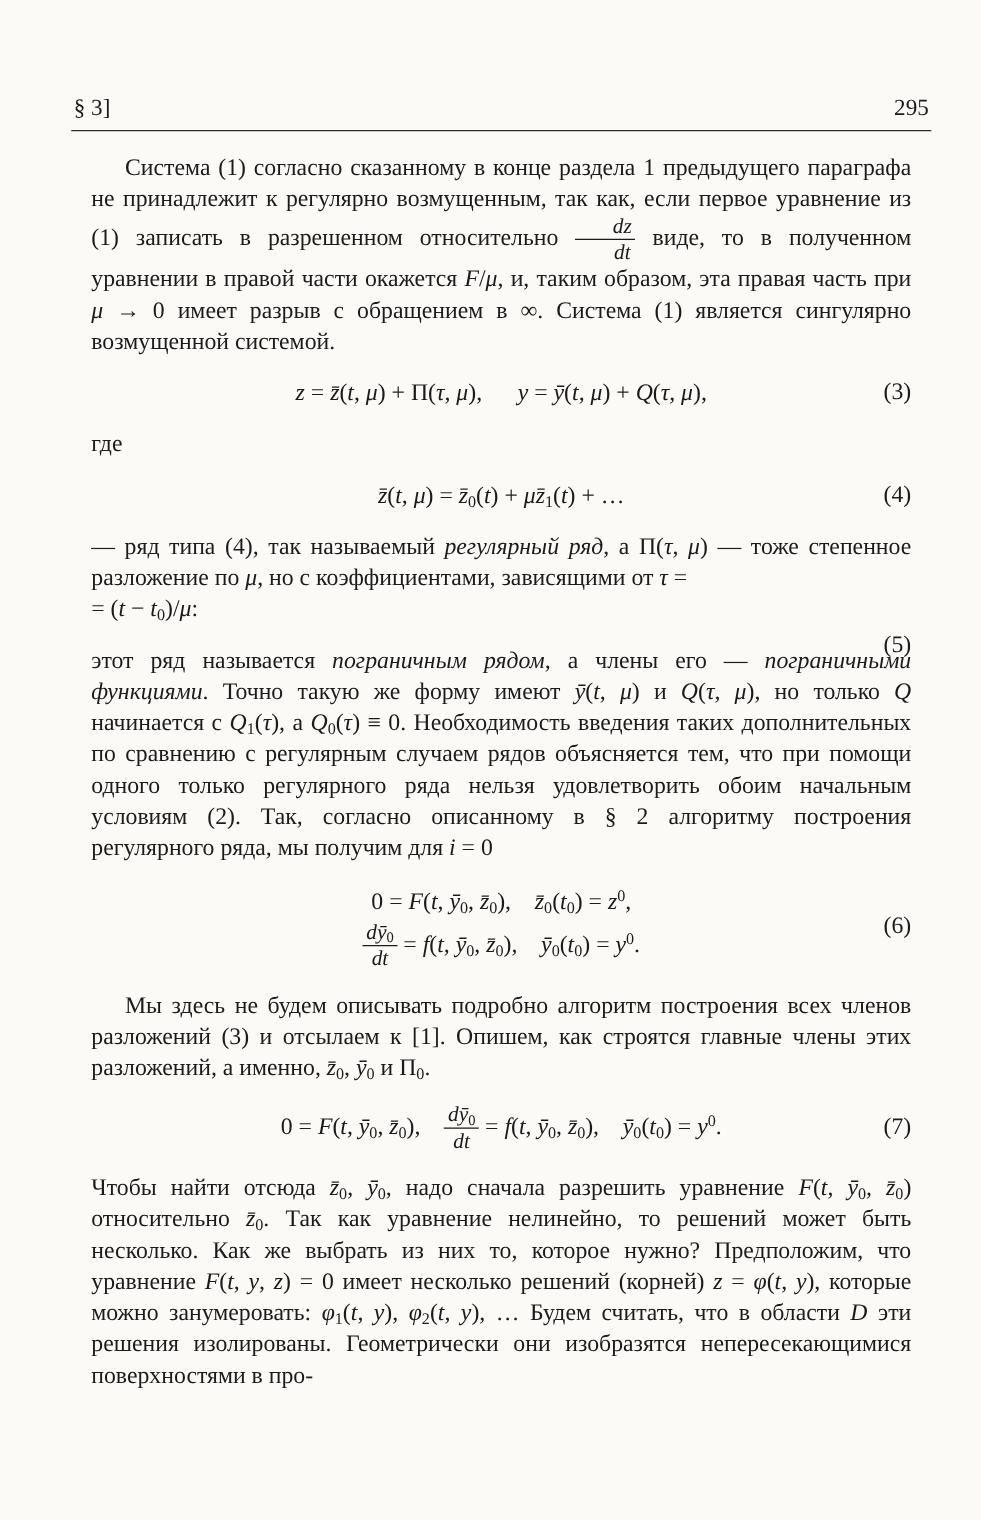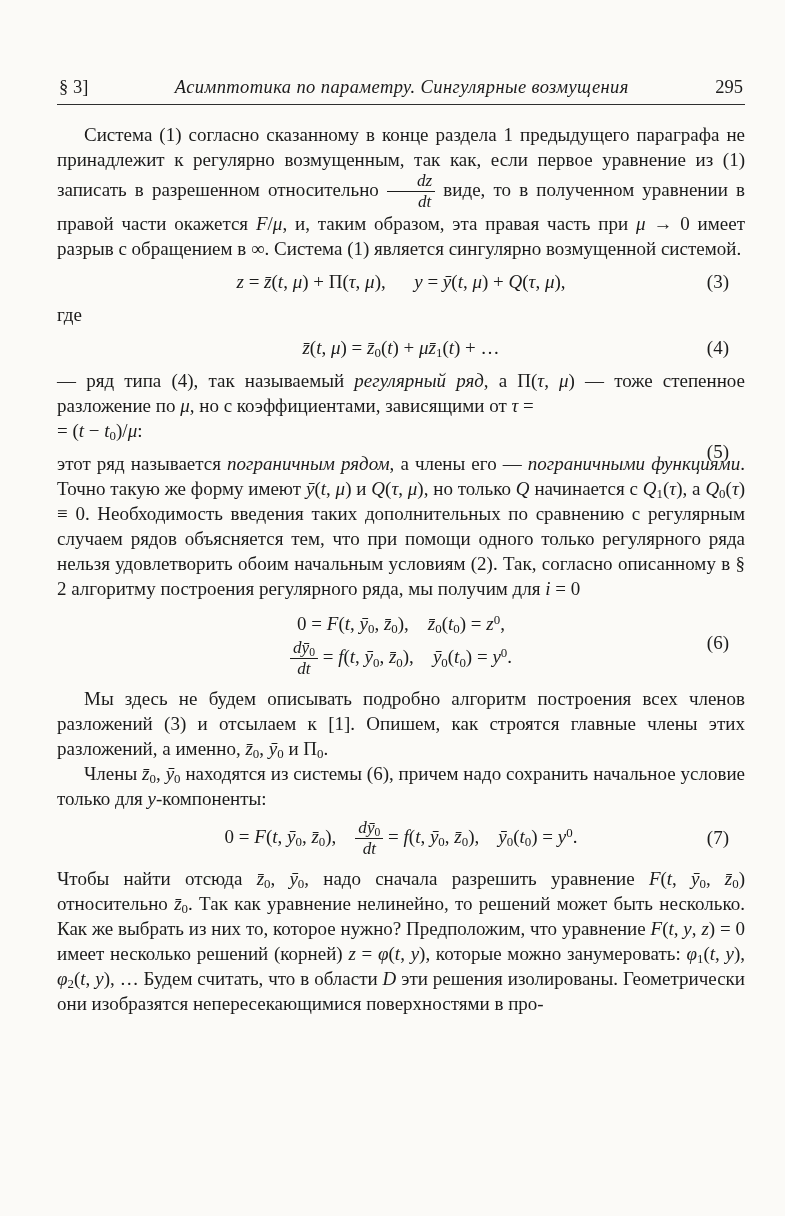--- a/index.html
+++ b/index.html
@@ -35,21 +35,21 @@
   }
   .running-head .rh-section { font-style: normal; }
   .running-head .rh-page { font-style: normal; margin-top: 35px; }
   main.body-text {
     margin-top: 17px;
     text-align: justify;
     line-height: 25px;
     hyphens: none;
   }
   p.para {
-    margin: 0;
+    margin: 16px;
   }
   p.para.indent { text-indent: 27px; }
   i { font-style: italic; }
   sub {
     font-size: 0.68em;
     vertical-align: -0.25em;
     line-height: 0;
   }
   sup {
     font-size: 0.68em;
@@ -91,21 +91,20 @@
   }
   .equation.tall { line-height: 30px; }
 </style>
 </head>
 <body>
 
 <div class="page">
 
   <header class="running-head">
     <span class="rh-section">§ 3]</span>
-    <span class="rh-title">Асимптотика по параметру. Сингулярные возмущения</span>
     <span class="rh-page">295</span>
   </header>
 
   <main class="body-text">
 
     <p class="para indent">Система (1) согласно сказанному в конце раздела 1 предыдущего параграфа не принадлежит к регулярно возмущенным, так как, если первое уравнение из (1) записать в разрешенном относительно <span class="frac"><span class="fn"><i>dz</i></span><span class="fd"><i>dt</i></span></span> виде, то в полученном уравнении в правой части окажется <i>F</i>/<i>μ</i>, и, таким образом, эта правая часть при <i>μ</i> → 0 имеет разрыв с обращением в ∞. Система (1) является сингулярно возмущенной системой.</p>
 
 
     <div class="equation">
       <span class="eq-body"><i>z</i> = <i>z̄</i>(<i>t</i>, <i>μ</i>) + Π(<i>τ</i>, <i>μ</i>),  <i>y</i> = <i>ȳ</i>(<i>t</i>, <i>μ</i>) + <i>Q</i>(<i>τ</i>, <i>μ</i>),</span>
@@ -131,21 +130,20 @@
       <div class="eq-body">
         <div class="eq-line">0 = <i>F</i>(<i>t</i>, <i>ȳ</i><sub>0</sub>, <i>z̄</i><sub>0</sub>), <i>z̄</i><sub>0</sub>(<i>t</i><sub>0</sub>) = <i>z</i><sup>0</sup>,</div>
         <div class="eq-line"><span class="frac"><span class="fn"><i>dȳ</i><sub>0</sub></span><span class="fd"><i>dt</i></span></span> = <i>f</i>(<i>t</i>, <i>ȳ</i><sub>0</sub>, <i>z̄</i><sub>0</sub>), <i>ȳ</i><sub>0</sub>(<i>t</i><sub>0</sub>) = <i>y</i><sup>0</sup>.</div>
       </div>
       <span class="eq-number">(6)</span>
     </div>
 
 
     <p class="para indent">Мы здесь не будем описывать подробно алгоритм построения всех членов разложений (3) и отсылаем к [1]. Опишем, как строятся главные члены этих разложений, а именно, <i>z̄</i><sub>0</sub>, <i>ȳ</i><sub>0</sub> и Π<sub>0</sub>.</p>
 
-    <p class="para indent">Члены <i>z̄</i><sub>0</sub>, <i>ȳ</i><sub>0</sub> находятся из системы (6), причем надо сохранить начальное условие только для <i>y</i>-компоненты:</p>
 
     <div class="equation tall">
       <span class="eq-body">0 = <i>F</i>(<i>t</i>, <i>ȳ</i><sub>0</sub>, <i>z̄</i><sub>0</sub>), <span class="frac"><span class="fn"><i>dȳ</i><sub>0</sub></span><span class="fd"><i>dt</i></span></span> = <i>f</i>(<i>t</i>, <i>ȳ</i><sub>0</sub>, <i>z̄</i><sub>0</sub>), <i>ȳ</i><sub>0</sub>(<i>t</i><sub>0</sub>) = <i>y</i><sup>0</sup>.</span>
       <span class="eq-number">(7)</span>
     </div>
 
     <p class="para">Чтобы найти отсюда <i>z̄</i><sub>0</sub>, <i>ȳ</i><sub>0</sub>, надо сначала разрешить уравнение <i>F</i>(<i>t</i>, <i>ȳ</i><sub>0</sub>, <i>z̄</i><sub>0</sub>) относительно <i>z̄</i><sub>0</sub>. Так как уравнение нелинейно, то решений может быть несколько. Как же выбрать из них то, которое нужно? Предположим, что уравнение <i>F</i>(<i>t</i>, <i>y</i>, <i>z</i>) = 0 имеет несколько решений (корней) <i>z</i> = <i>φ</i>(<i>t</i>, <i>y</i>), которые можно занумеровать: <i>φ</i><sub>1</sub>(<i>t</i>, <i>y</i>), <i>φ</i><sub>2</sub>(<i>t</i>, <i>y</i>), … Будем считать, что в области <i>D</i> эти решения изолированы. Геометрически они изобразятся непересекающимися поверхностями в про-</p>
 
   </main>
 </div>

